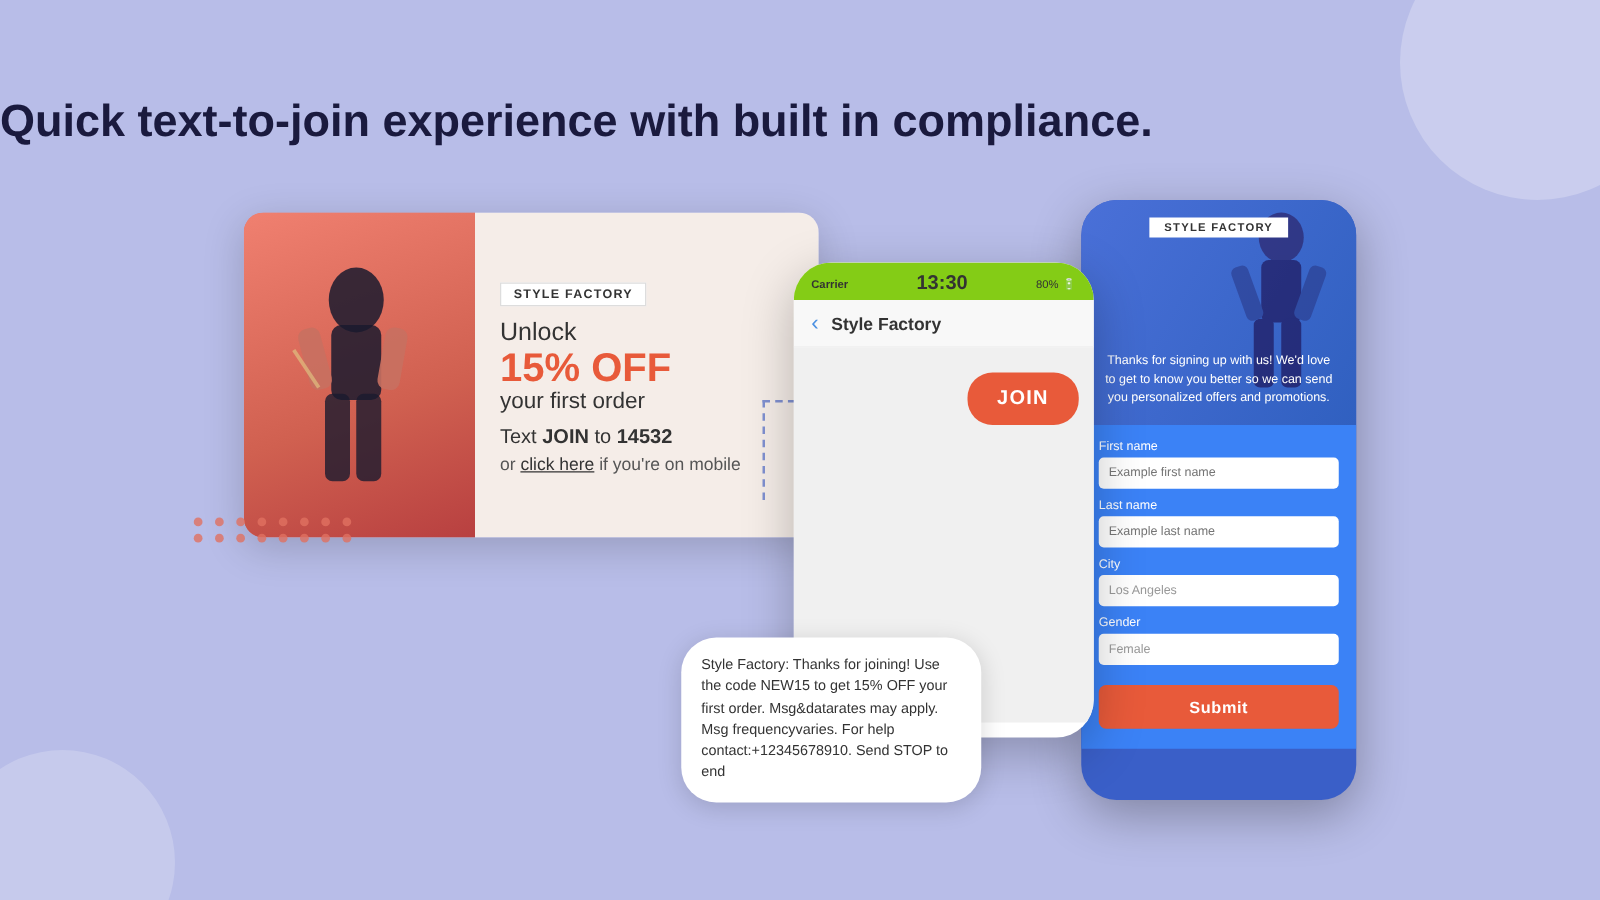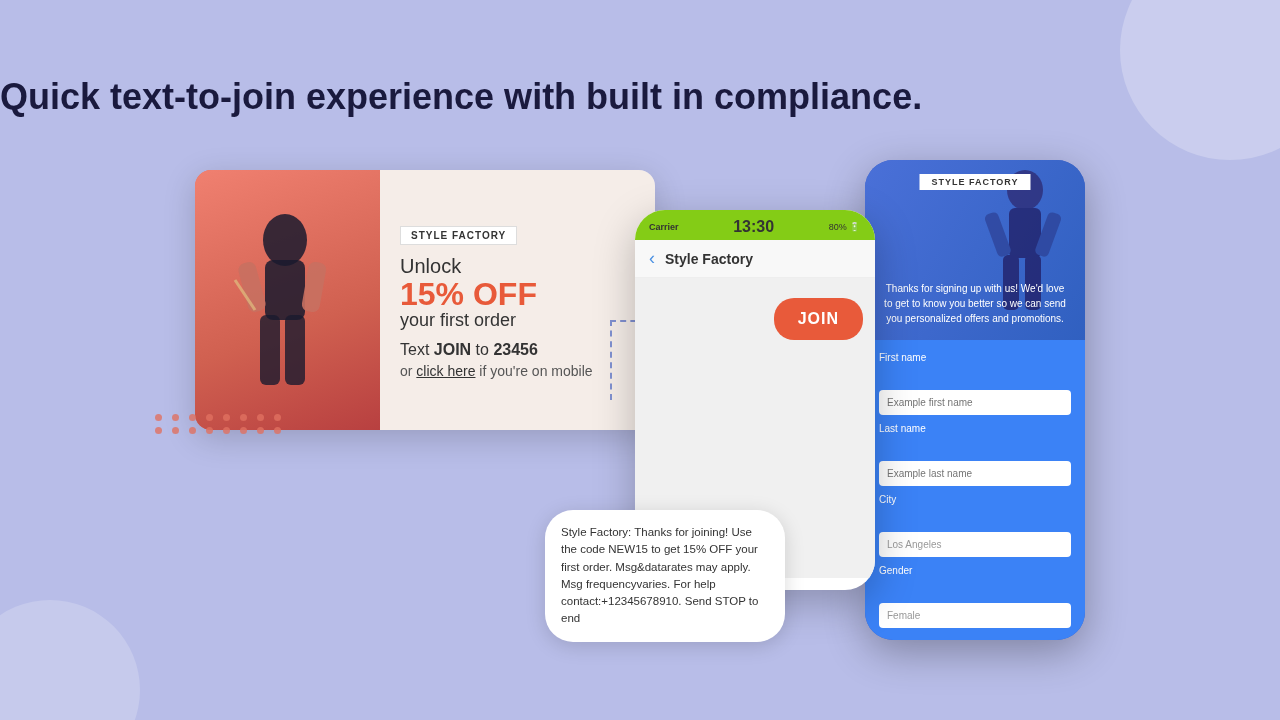--- a/index.html
+++ b/index.html
@@ -299,21 +299,20 @@
       display: block;
     }
     .form-input {
       width: 100%;
       background: white;
       border: none;
       border-radius: 4px;
       padding: 7px 8px;
       font-size: 10px;
       color: #999;
-      margin-top: 24px;
     }
     .submit-btn {
       width: 100%;
       background: #e85a3a;
       color: white;
       border: none;
       border-radius: 6px;
       padding: 10px;
       font-size: 13px;
       font-weight: 700;
@@ -369,21 +368,21 @@
 
         <line x1="30" y1="90" x2="50" y2="120" stroke="#e0c080" stroke-width="3" opacity="0.7"></line>
       </svg>
     </div>
     <div class="promo-text-section">
       <div class="brand-badge">STYLE FACTORY</div>
       <div class="unlock-text">Unlock</div>
       <div class="discount-text">15% OFF</div>
       <div class="order-text">your first order</div>
       <div class="text-join-line">
-        Text <strong>JOIN</strong> to <strong>23456</strong>
+        Text <strong>JOIN</strong> to <strong>14532</strong>
       </div>
       <div class="mobile-line">
         or <a href="#">click here</a> if you're on mobile
       </div>
     </div>
   </div>
 
   <div class="dot-pattern" style="position:absolute; bottom: 200px; left: 155px; z-index: 0;">
     <div class="dot-row">
       <div class="dot"></div>

